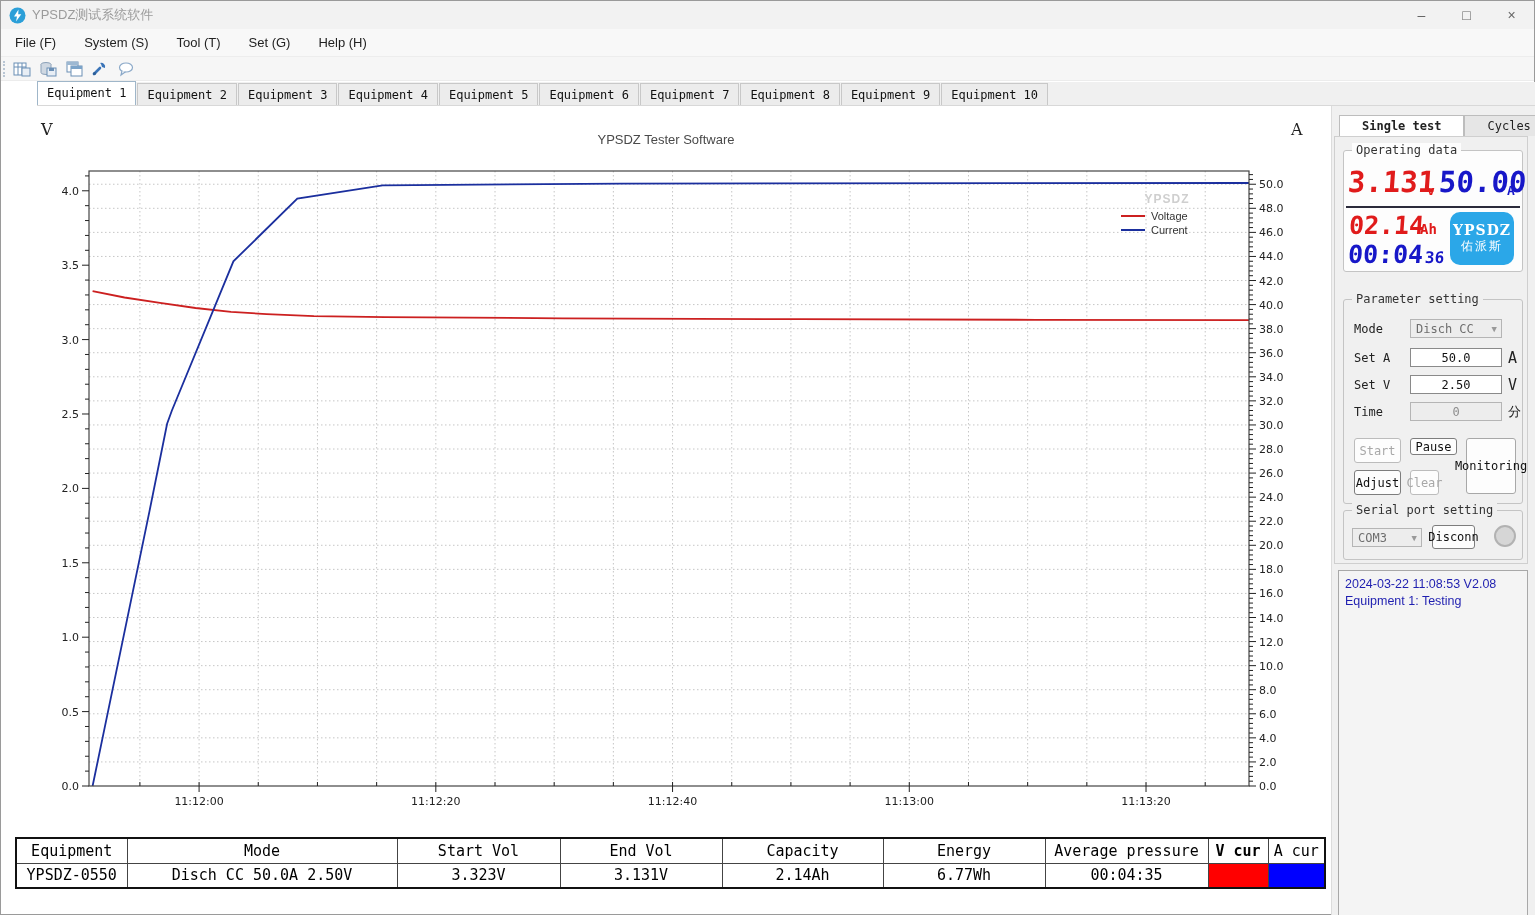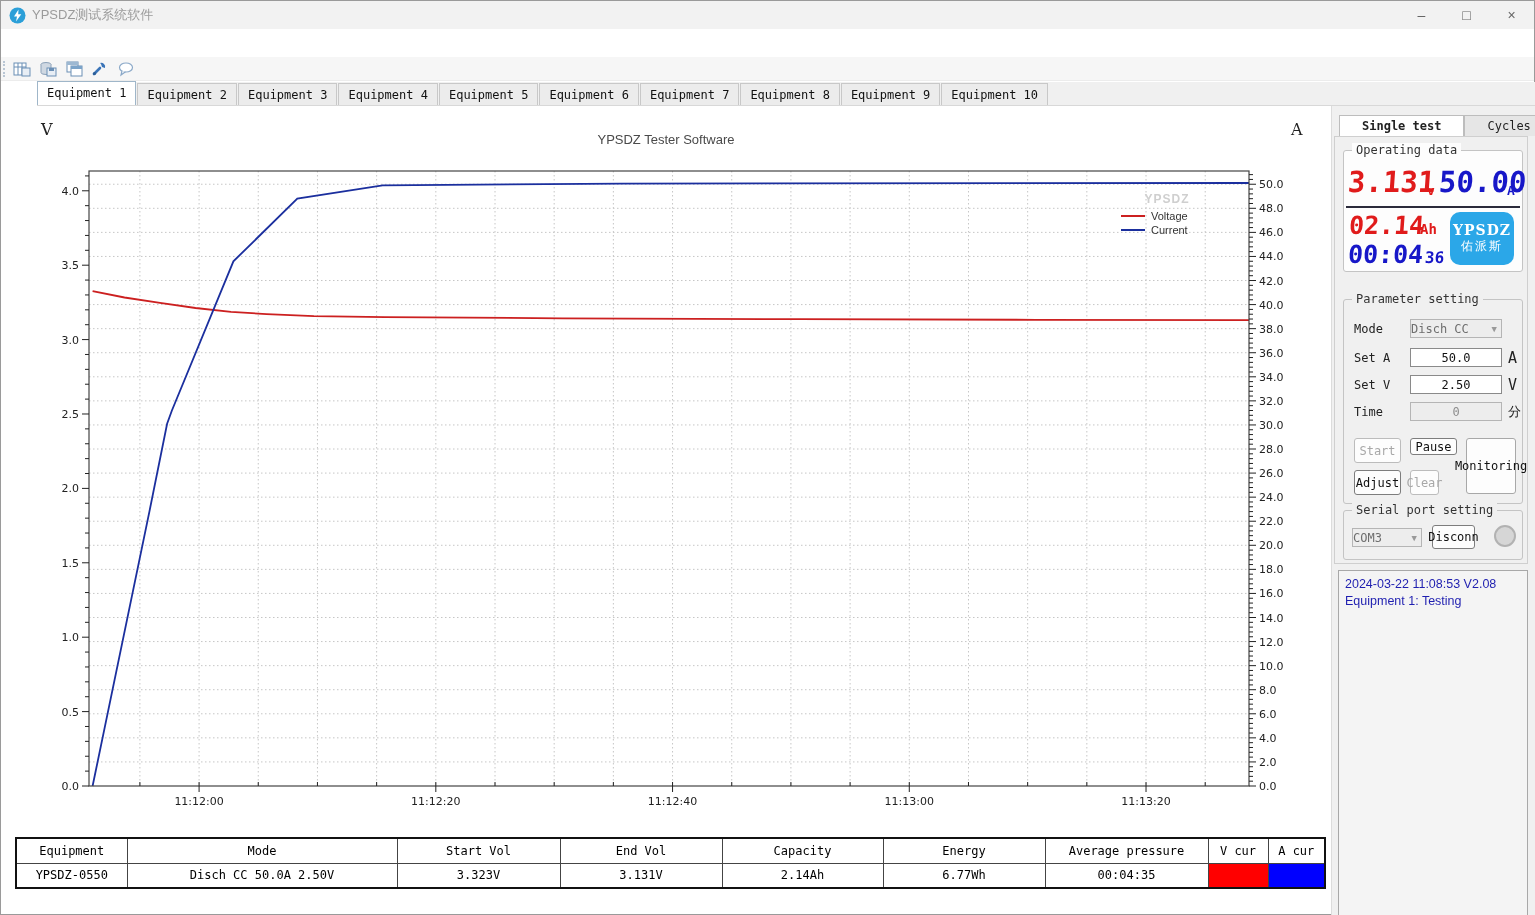--- a/index.html
+++ b/index.html
@@ -56,37 +56,37 @@
   .led-divider { position:absolute; left:2px; right:2px; top:55px; border-top:2px solid #2a2a3a; }
   .ops-logo { position:absolute; left:106px; top:61px; width:64px; height:53px; border-radius:10px; display:flex; flex-direction:column; align-items:center; justify-content:center; color:#fff; }
   .ops-logo .l1 { font-family:"DejaVu Serif",serif; font-weight:bold; font-size:14px; letter-spacing:1px; }
   .ops-logo .l2 { font-size:12px; letter-spacing:2px; }
 
   .gb-param { left:8px; top:162px; width:180px; height:205px; }
   .param-label { position:absolute; font-size:12px; color:#222; left:10px; }
   .param-input { position:absolute; left:66px; width:92px; height:19px; border:1px solid #8a8a8a; background:#fff; font-family:"DejaVu Sans Mono",monospace; font-size:12px; text-align:center; color:#111; padding:0; }
   .param-input.disabled { background:#ededed; color:#8d8d8d; border-color:#b5b5b5; }
   .param-unit { position:absolute; left:164px; font-size:13px; color:#222; }
-  .dropdown { position:absolute; left:66px; width:92px; height:19px; border:1px solid #b5b5b5; background:#ededed; font-size:12px; color:#6e6e6e; display:flex; align-items:center; }
+  .dropdown { position:absolute; left:66px; width:92px; height:19px; border:1px solid #b5b5b5; background:#ededed; font-size:12px; color:#6e6e6e; display:flex; align-items:center; padding-left:5px; }
   .dropdown .chev { margin-left:auto; margin-right:4px; font-size:9px; color:#9a9a9a; }
   .btn { position:absolute; border:1px solid #7d7d7d; border-radius:3px; background:#fdfdfd; font-family:"DejaVu Sans Mono",monospace; font-size:12px; color:#111; display:flex; align-items:center; justify-content:center; text-align:center; }
   .btn.disabled { color:#a8a8a8; border-color:#bcbcbc; }
 
   .gb-serial { left:8px; top:373px; width:180px; height:50px; }
   .serial-dd { left:8px; top:17px; width:70px;justify-content:center; }
   .btn-disconn { left:88px; top:14px; width:43px; height:24px; }
   .serial-ind { position:absolute; left:150px; top:14px; width:22px; height:22px; border-radius:50%; background:#d6d6d6; border:2px solid #b2b2b2; }
 
   .log-box { position:absolute; left:3px; top:433px; width:190px; height:350px; background:#f4f4f4; border:1px solid #a8a8a8; padding:5px 6px; font-family:"Liberation Sans",sans-serif; }
   .log-line { font-size:12.5px; color:#1f1fb0; line-height:17px; white-space:nowrap; }
 
   
   .table-wrap { position:absolute; left:14px; top:836px; }
   table.results { border-collapse:collapse; border:2px solid #111; table-layout:fixed; }
-  table.results th, table.results td { border:1px solid #444; font-family:"DejaVu Sans Mono",monospace; font-size:12px; font-weight:normal; height:25px; text-align:center; overflow:hidden; white-space:nowrap; }
+  table.results th, table.results td { border:1px solid #444; font-family:"DejaVu Sans Mono",monospace; font-size:15px; font-weight:normal; height:25px; text-align:center; overflow:hidden; white-space:nowrap; }
 
   svg text { font-family:"DejaVu Sans",sans-serif; }
 </style>
 </head>
 <body>
 
 <div class="window">
 
   <div class="titlebar">
     <svg class="app-icon" viewBox="0 0 17 17">
@@ -94,20 +94,27 @@
       <polygon points="9.5,2.5 5,9.5 8,9.5 7,14.5 12.3,7.3 9.2,7.3" fill="#fff"></polygon>
     </svg>
     <span class="title-text">YPSDZ测试系统软件</span>
     <div class="win-controls">
       <div class="win-btn">–</div>
       <div class="win-btn">□</div>
       <div class="win-btn">×</div>
     </div>
   </div>
 
+  <div class="menubar">
+    <div class="menu-item">File (F)</div>
+    <div class="menu-item">System (S)</div>
+    <div class="menu-item">Tool (T)</div>
+    <div class="menu-item">Set (G)</div>
+    <div class="menu-item">Help (H)</div>
+  </div>
 
   <div class="toolbar">
     <div class="tool-grip"></div>
     <div class="tool-icon">
       <svg width="18" height="16" viewBox="0 0 18 16">
           <rect x="1" y="2" width="12" height="12" fill="#fff" stroke="#6b8fb5"></rect>
           <line x1="1" y1="6" x2="13" y2="6" stroke="#6b8fb5"></line>
           <line x1="5" y1="2" x2="5" y2="14" stroke="#6b8fb5"></line>
           <line x1="9" y1="2" x2="9" y2="14" stroke="#6b8fb5"></line>
           <rect x="9" y="7" width="8" height="8" fill="#e8eef5" stroke="#6b8fb5"></rect>
@@ -525,21 +532,21 @@
     <table class="results" id="results-table">
       <thead>
           <tr id="rt-head">
             <th style="width: 111px;">Equipment</th>
             <th style="width: 270px;">Mode</th>
             <th style="width: 163px;">Start Vol</th>
             <th style="width: 162px;">End  Vol</th>
             <th style="width: 161px;">Capacity</th>
             <th style="width: 162px;">Energy</th>
             <th style="width: 163px;">Average pressure</th>
-            <th style="width: 60px;">V cur</th>
+            <th style="width: 60px; font-weight: bold;">V cur</th>
             <th style="width: 57px;">A cur</th>
           </tr>
         </thead>
       <tbody>
           <tr id="rt-row">
             <td>YPSDZ-0550</td>
             <td>Disch CC 50.0A 2.50V</td>
             <td>3.323V</td>
             <td>3.131V</td>
             <td>2.14Ah</td>

